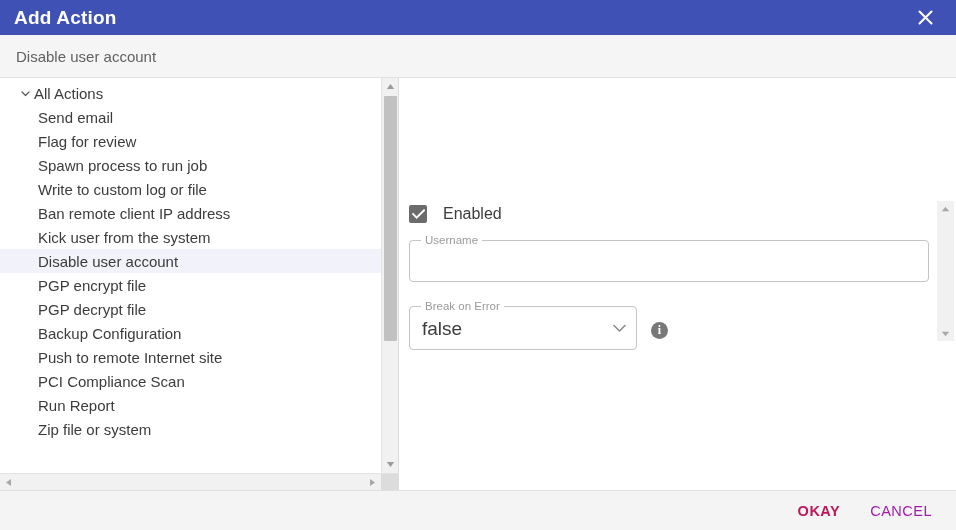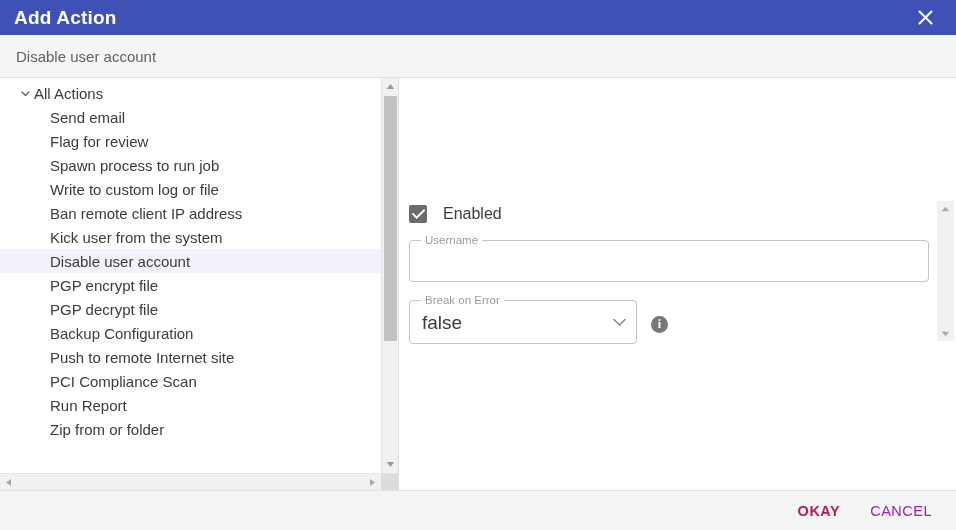--- a/index.html
+++ b/index.html
@@ -95,21 +95,21 @@
   .tree-row {
     height: 24px;
     display: flex;
     align-items: center;
     font-size: 15px;
     color: #3c3c3c;
     cursor: pointer;
     white-space: nowrap;
   }
   .tree-row.root { padding-left: 16px; }
-  .tree-row.child { padding-left: 50px; }
+  .tree-row.child { padding-left: 38px; }
   .tree-row.selected {
     background: #f2f2fa;
   }
   .tree-row.selected .tree-label { padding-left: 0; }
   .chevron {
     width: 18px;
     display: inline-flex;
     align-items: center;
     justify-content: center;
     color: #5a5a5a;
@@ -202,21 +202,21 @@
   .checkbox svg { display: block; }
   .checkbox-label {
     margin-left: 16px;
     font-size: 16px;
     color: #3c3c3c;
   }
 
   
   .field {
     position: relative;
-    margin-bottom: 18px;
+    margin-bottom: 24px;
   }
   .outline {
     position: relative;
     border: 1px solid #c4c4c4;
     border-radius: 4px;
     background: #ffffff;
   }
   .notch-label {
     position: absolute;
     top: -7px;
@@ -392,21 +392,21 @@
             <div class="tree-row child">
               <span class="tree-label">Push to remote Internet site</span>
             </div>
             <div class="tree-row child">
               <span class="tree-label">PCI Compliance Scan</span>
             </div>
             <div class="tree-row child">
               <span class="tree-label">Run Report</span>
             </div>
             <div class="tree-row child">
-              <span class="tree-label">Zip from or folder</span>
+              <span class="tree-label">Zip file or system</span>
             </div>
           </div>
 
         <div class="vscroll">
           <div class="arrow up">
             <svg width="9" height="7" viewBox="0 0 9 7" aria-hidden="true">
                 <path d="M4.5 1 L8.2 6 L0.8 6 Z" fill="#9a9a9a"></path>
               </svg>
           </div>
           <div class="thumb" style="top:18px;height:245px;"></div>

